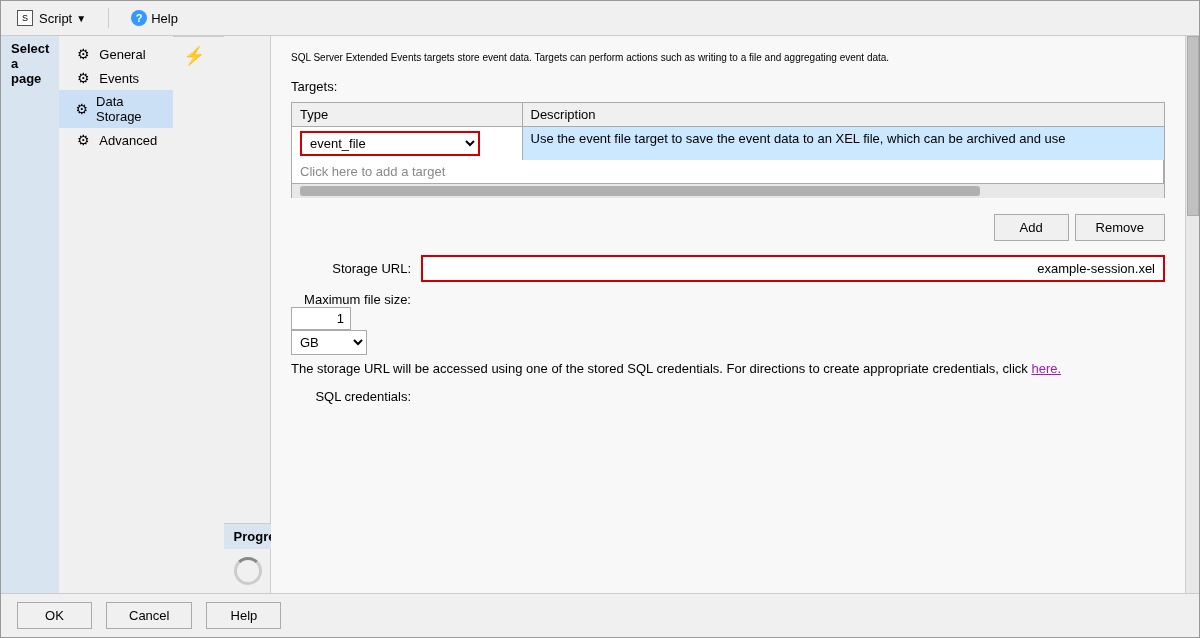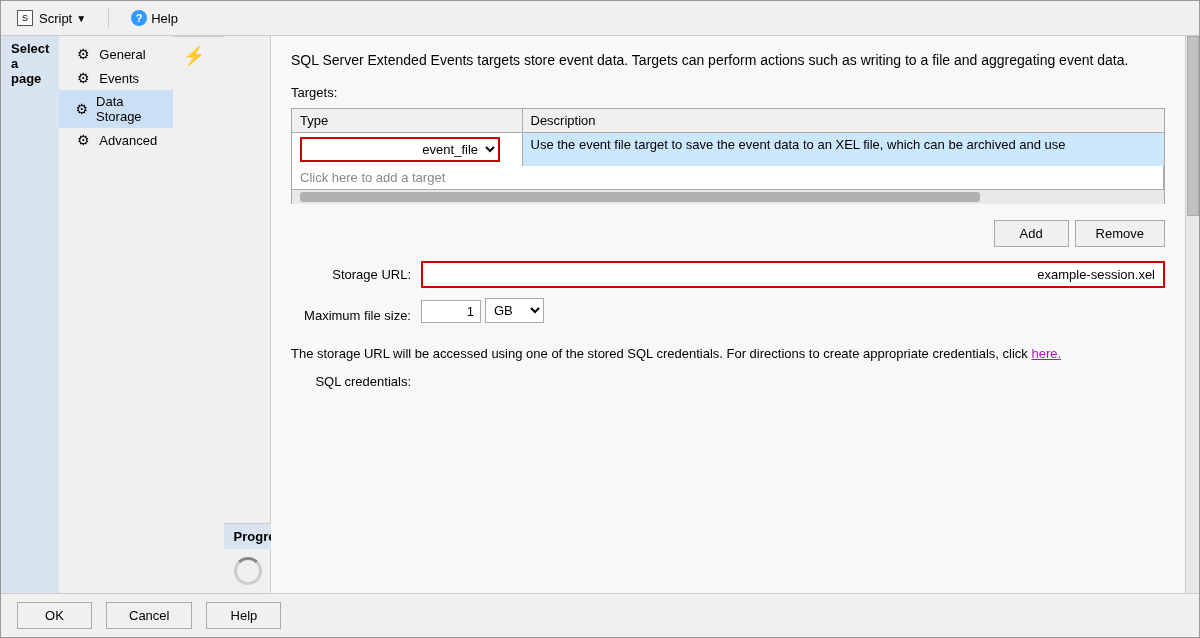--- a/index.html
+++ b/index.html
@@ -130,21 +130,21 @@
       display: flex;
       flex-direction: column;
       overflow: hidden;
     }
     .right-content {
       flex: 1;
       padding: 14px 20px;
       overflow-y: auto;
     }
     .description-text {
-      font-size: 14px;
+      font-size: 10px;
       color: #000;
       margin-bottom: 14px;
       line-height: 1.5;
     }
     .section-label {
       font-size: 13px;
       font-weight: normal;
       margin-bottom: 8px;
     }
     .targets-table-container {
@@ -170,27 +170,26 @@
     }
     .targets-table td {
       padding: 4px 8px;
       font-size: 13px;
       vertical-align: top;
     }
     .targets-table td:first-child {
       border-right: 1px solid #aaa;
     }
     .type-select {
-      width: 200px;
+      width: 180px;
       border: 2px solid #cc0000;
       background: #fff;
       font-size: 13px;
       padding: 2px 4px;
       outline: none;
-      text-align: right;
     }
     .description-cell {
       background: #cce8ff;
       color: #000;
       font-size: 13px;
       overflow: hidden;
       white-space: nowrap;
       text-overflow: ellipsis;
       max-width: 700px;
     }
@@ -253,39 +252,40 @@
       flex: 1;
       border: 2px solid #cc0000;
       padding: 4px 8px;
       font-size: 13px;
       background: #fff;
       text-align: right;
       outline: none;
     }
     .file-size-row {
       display: flex;
-      align-items: flex-end;
-      margin-bottom: 21px;
+      align-items: flex-start;
+      margin-bottom: 4px;
+      flex-direction: column;
     }
     .file-size-label {
       width: 130px;
       text-align: right;
       padding-right: 10px;
       font-size: 13px;
     }
     .file-size-input {
       width: 60px;
       border: 1px solid #aaa;
       padding: 3px 6px;
       font-size: 13px;
       text-align: right;
       margin-right: 4px;
     }
     .unit-select {
-      width: 59px;
+      width: 76px;
       border: 1px solid #aaa;
       padding: 3px 4px;
       font-size: 13px;
       background: #fff;
     }
     .info-text {
       font-size: 13px;
       line-height: 1.5;
       margin-bottom: 10px;
     }

